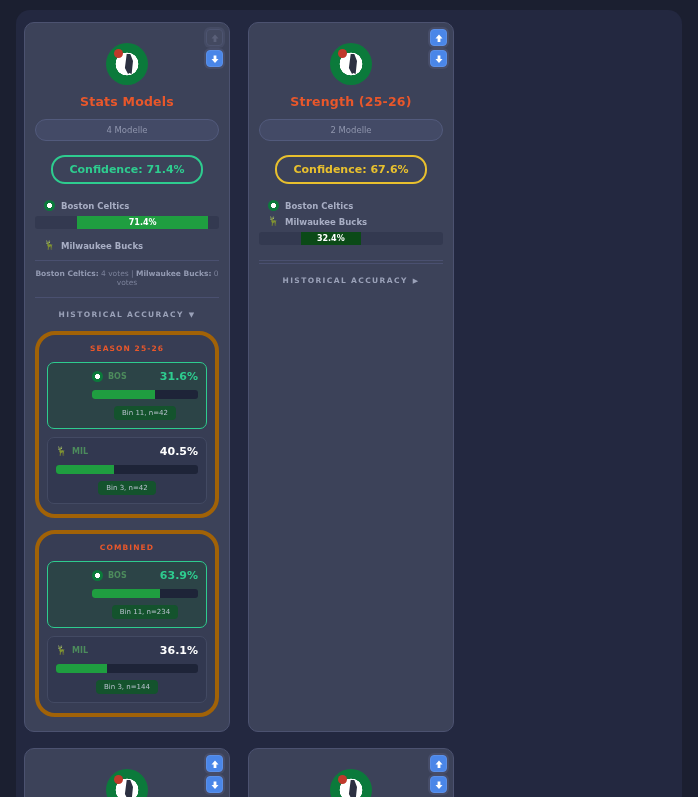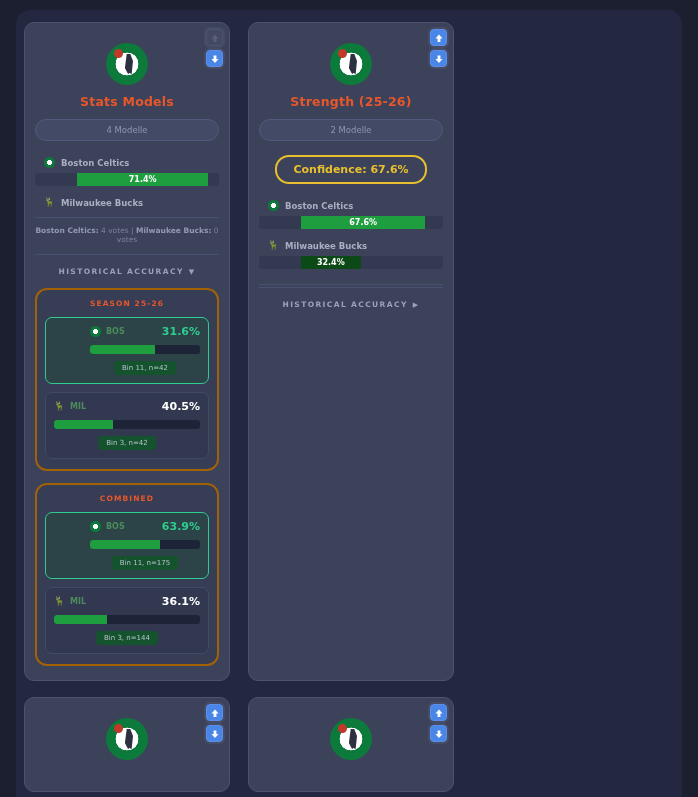--- a/index.html
+++ b/index.html
@@ -164,22 +164,22 @@
     letter-spacing: 1.4px;
     color: #9aa1b8;
     display: flex; align-items: center; justify-content: center; gap: 5px;
   }
   .caret { font-size: 7px; color: #9aa1b8; }
 
   
   .hist-panel { width: 100%; margin-top: 12px; display: flex; flex-direction: column; gap: 12px; }
   .hist-group {
     background: #373d54;
-    border: 2px solid #a16207;
-    border-radius: 12px;
+    border: 4px solid #a16207;
+    border-radius: 20px;
     padding: 9px 8px 10px 8px;
   }
   .hist-head {
     text-align: center;
     font-size: 7.5px;
     font-weight: bold;
     letter-spacing: 1.1px;
     color: #e8572b;
     margin-bottom: 9px;
   }
@@ -232,20 +232,21 @@
           </div>
           <div class="ord-btn">
             <svg width="12" height="12" viewBox="0 0 12 12">
               <path class="gl" d="M6 10 L2.5 6 L4.6 6 L4.6 2.5 L7.4 2.5 L7.4 6 L9.5 6 Z"></path>
             </svg>
           </div>
         </div>
         <div class="logo"></div>
         <div class="card-title">Stats Models</div>
         <div class="models-pill">4 Modelle</div>
+        <div class="conf-badge green">Confidence: 71.4%</div>
         <div class="teams">
           <div class="team-row">
             <span class="team-logo"></span>
             <span class="team-name">Boston Celtics</span>
           </div>
           <div class="bar-track">
             <div class="bar-fill bright" style="width: 71.4%;">71.4%</div>
           </div>
           <div class="team-row">
             <span class="team-logo buck" style="font-size: 9px; background: none; filter: hue-rotate(60deg);">🦌</span>
@@ -299,21 +300,21 @@
                 <div class="hist-team">
                   <span class="team-logo"></span>
                   <span class="hist-abbr">BOS</span>
                 </div>
                 <span class="hist-pct">63.9%</span>
               </div>
               <div class="hist-bar">
                 <i style="width: 63.9%;"></i>
               </div>
               <div class="bin-wrap">
-                <span class="bin-badge">Bin 11, n=175</span>
+                <span class="bin-badge">Bin 11, n=234</span>
               </div>
             </div>
             <div class="hist-item">
               <div class="hist-row">
                 <div class="hist-team">
                   <span class="team-logo buck" style="font-size: 9px; background: none; filter: hue-rotate(60deg);">🦌</span>
                   <span class="hist-abbr">MIL</span>
                 </div>
                 <span class="hist-pct">36.1%</span>
               </div>
@@ -342,23 +343,20 @@
         </div>
         <div class="logo"></div>
         <div class="card-title">Strength (25-26)</div>
         <div class="models-pill">2 Modelle</div>
         <div class="conf-badge gold">Confidence: 67.6%</div>
         <div class="teams">
           <div class="team-row">
             <span class="team-logo"></span>
             <span class="team-name">Boston Celtics</span>
           </div>
-          <div class="bar-track">
-            <div class="bar-fill bright" style="width: 67.6%;">67.6%</div>
-          </div>
           <div class="team-row">
             <span class="team-logo buck" style="font-size: 9px; background: none; filter: hue-rotate(60deg);">🦌</span>
             <span class="team-name">Milwaukee Bucks</span>
           </div>
           <div class="bar-track">
             <div class="bar-fill dark" style="width: 32.4%;">32.4%</div>
           </div>
         </div>
         <div class="divider"></div>
         <div class="hist-toggle">

